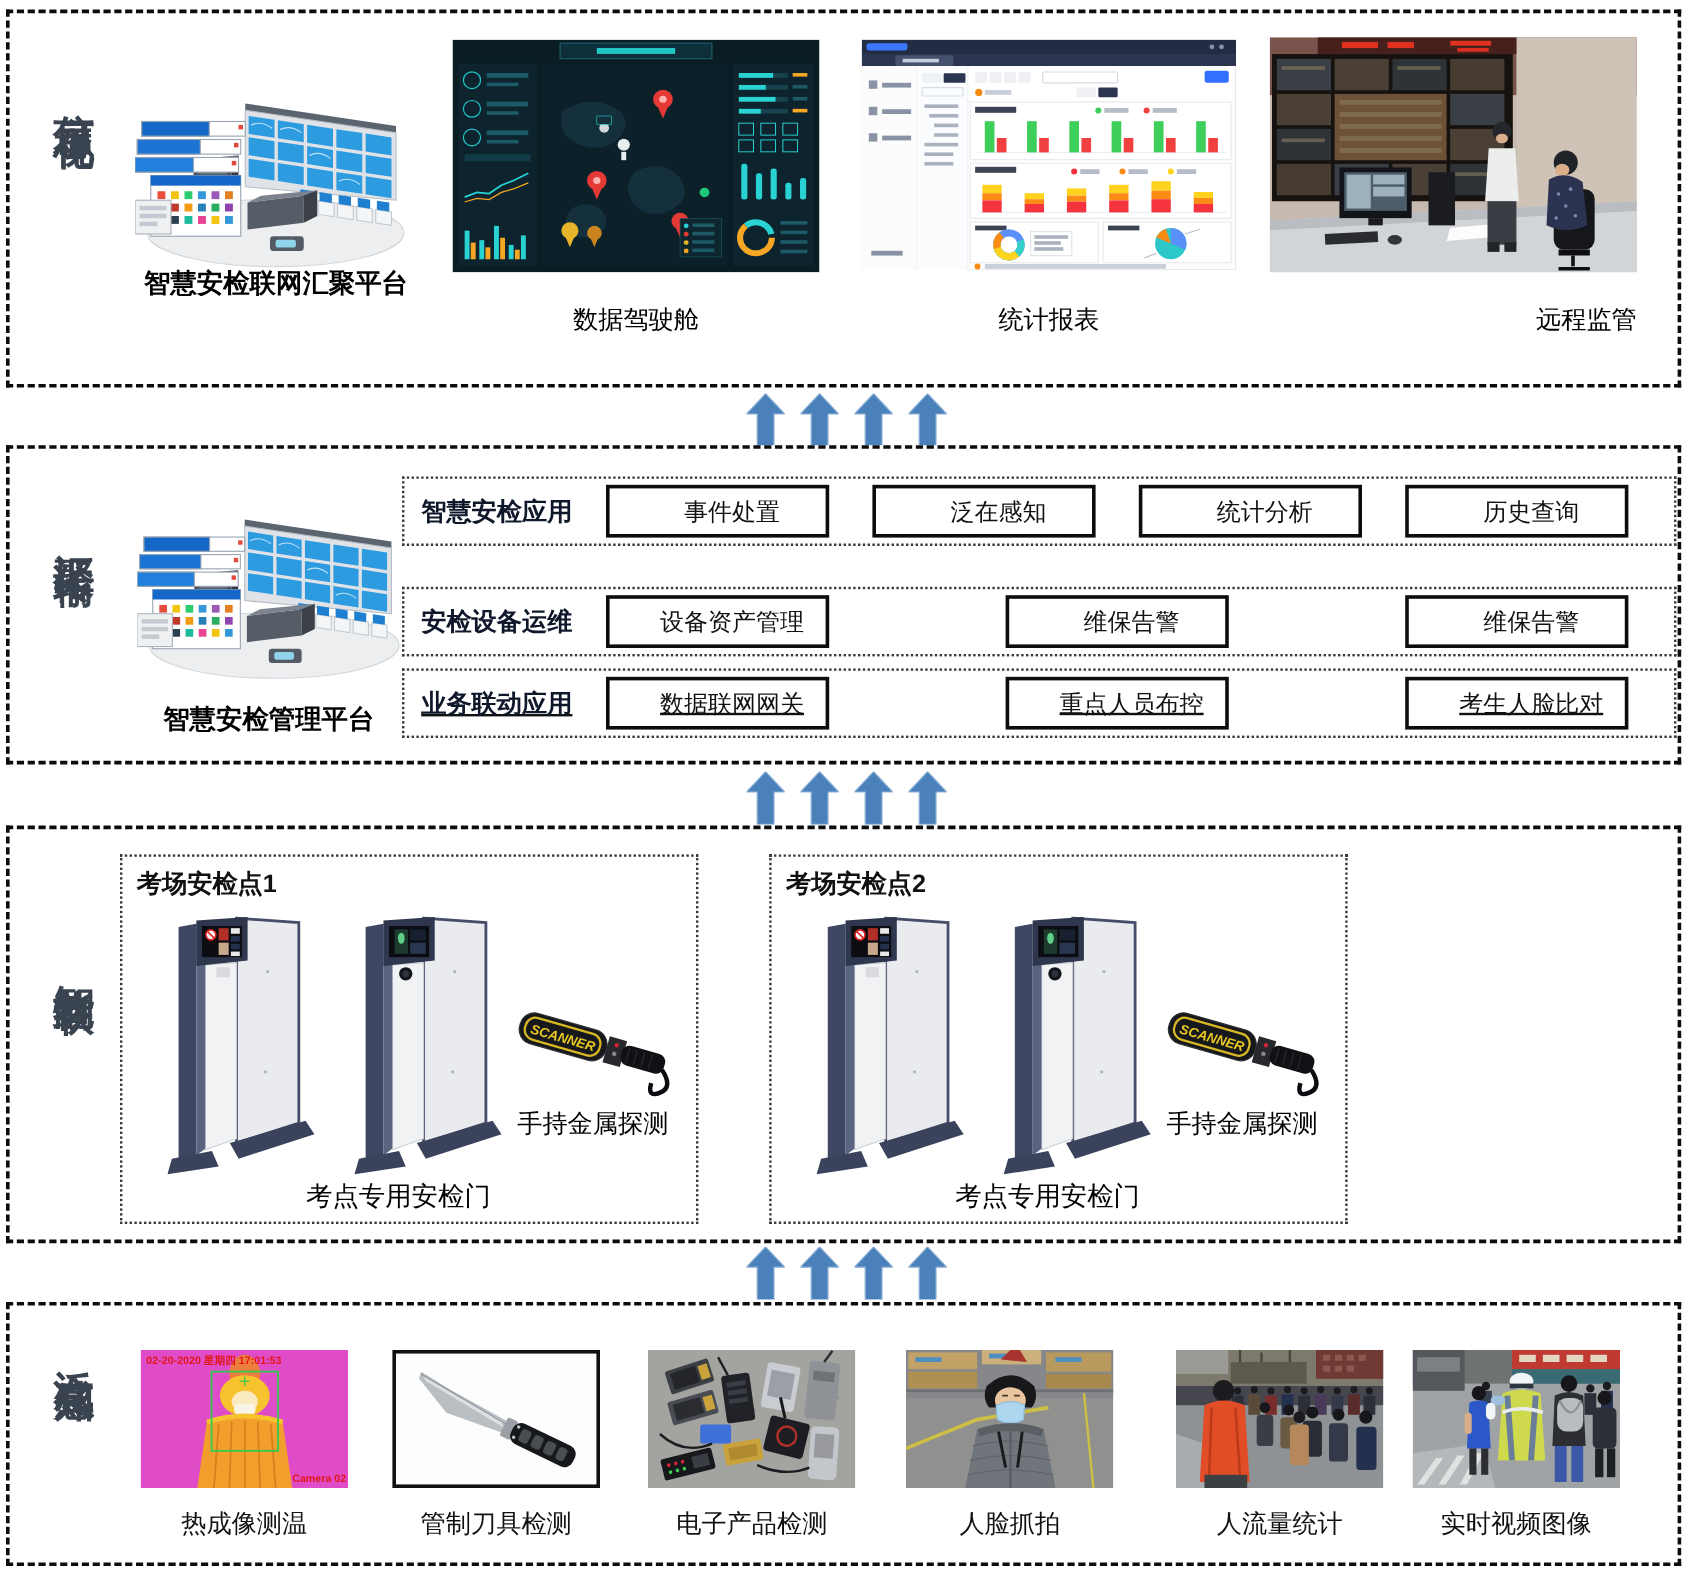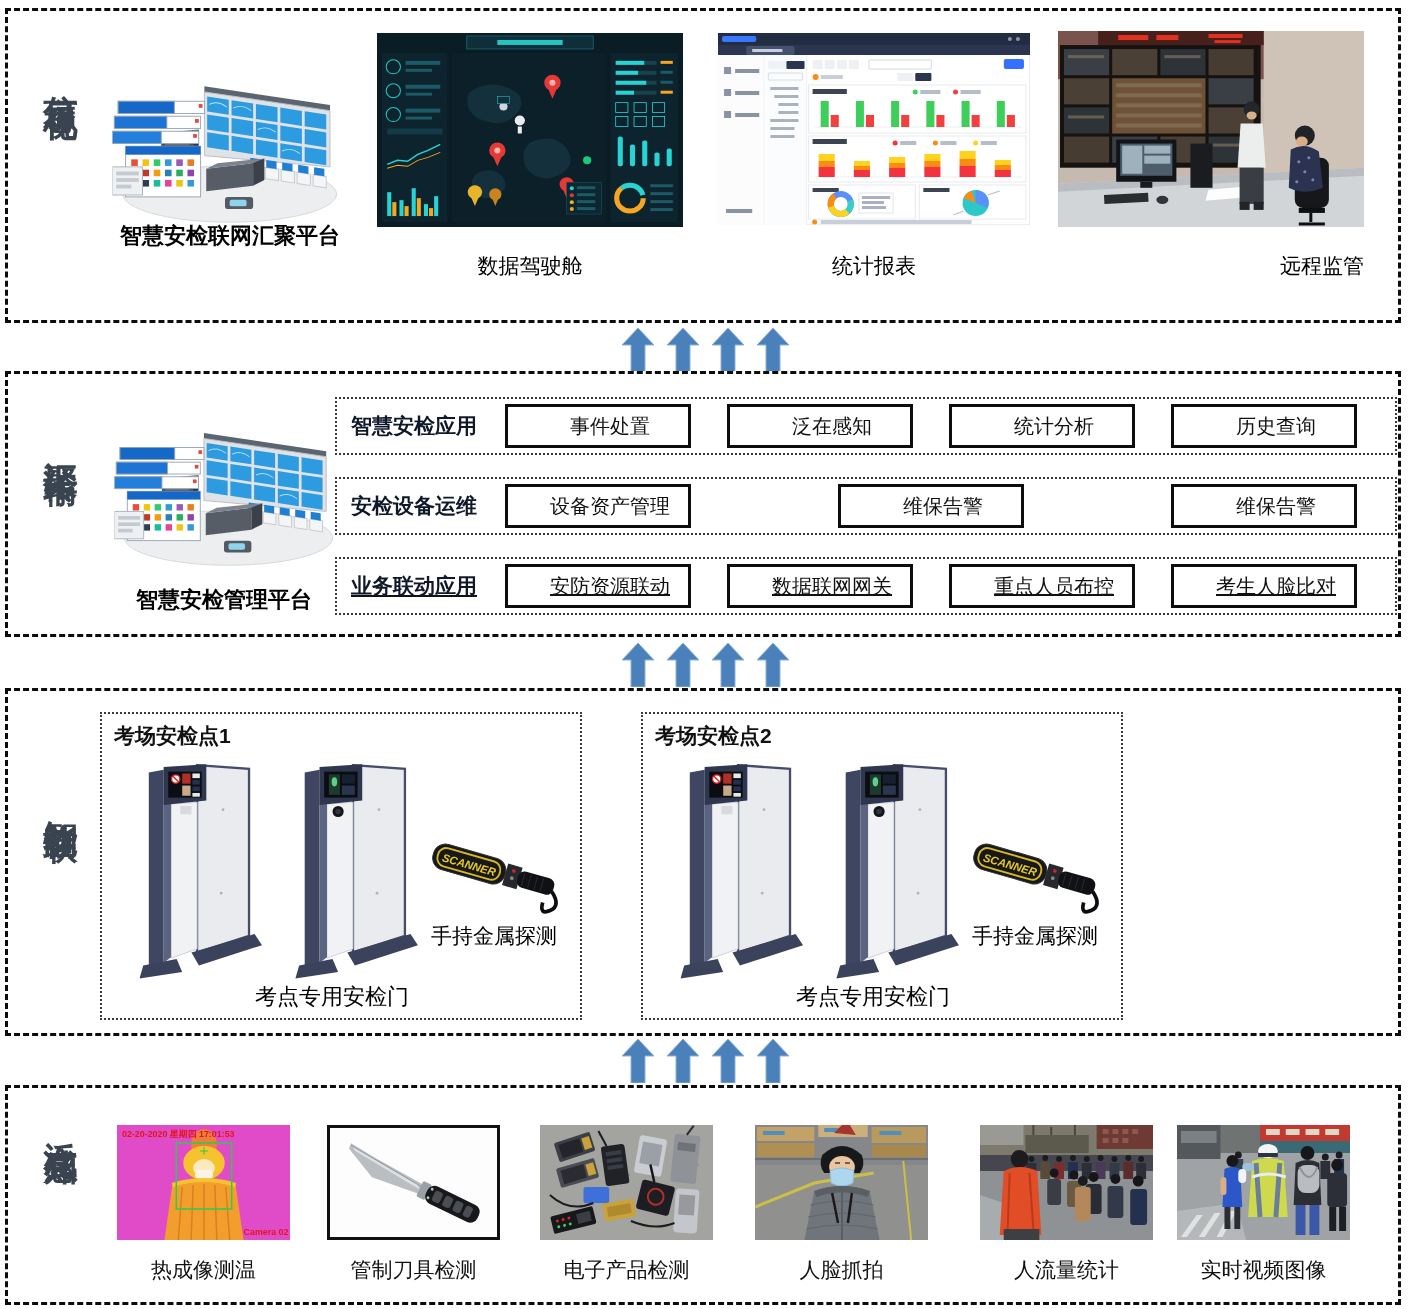--- a/index.html
+++ b/index.html
@@ -862,33 +862,32 @@
     <div class="svc-row" style="top:23px;">
       <div class="svc-row-label">智慧安检应用</div>
       <div class="svc-boxes">
         <div class="svc-box">事件处置</div>
         <div class="svc-box">泛在感知</div>
         <div class="svc-box">统计分析</div>
         <div class="svc-box">历史查询</div>
       </div>
     </div>
 
-    <div class="svc-row" style="top:103px;">
+    <div class="svc-row" style="top:115px;">
       <div class="svc-row-label">安检设备运维</div>
       <div class="svc-boxes">
         <div class="svc-box">设备资产管理</div>
         <div class="svc-box">维保告警</div>
         <div class="svc-box">维保告警</div>
       </div>
     </div>
 
     <div class="svc-row" style="top:183px;text-decoration:underline;">
       <div class="svc-row-label">业务联动应用</div>
       <div class="svc-boxes">
-        <div class="svc-box">安防资源联动</div>
         <div class="svc-box">数据联网网关</div>
         <div class="svc-box">重点人员布控</div>
         <div class="svc-box">考生人脸比对</div>
       </div>
     </div>
   </section>
 
   <div class="arrows" style="top:643px;">
     <svg class="arrow-svg" viewBox="0 0 32 44">
         <use href="#sym-arrow"></use>

